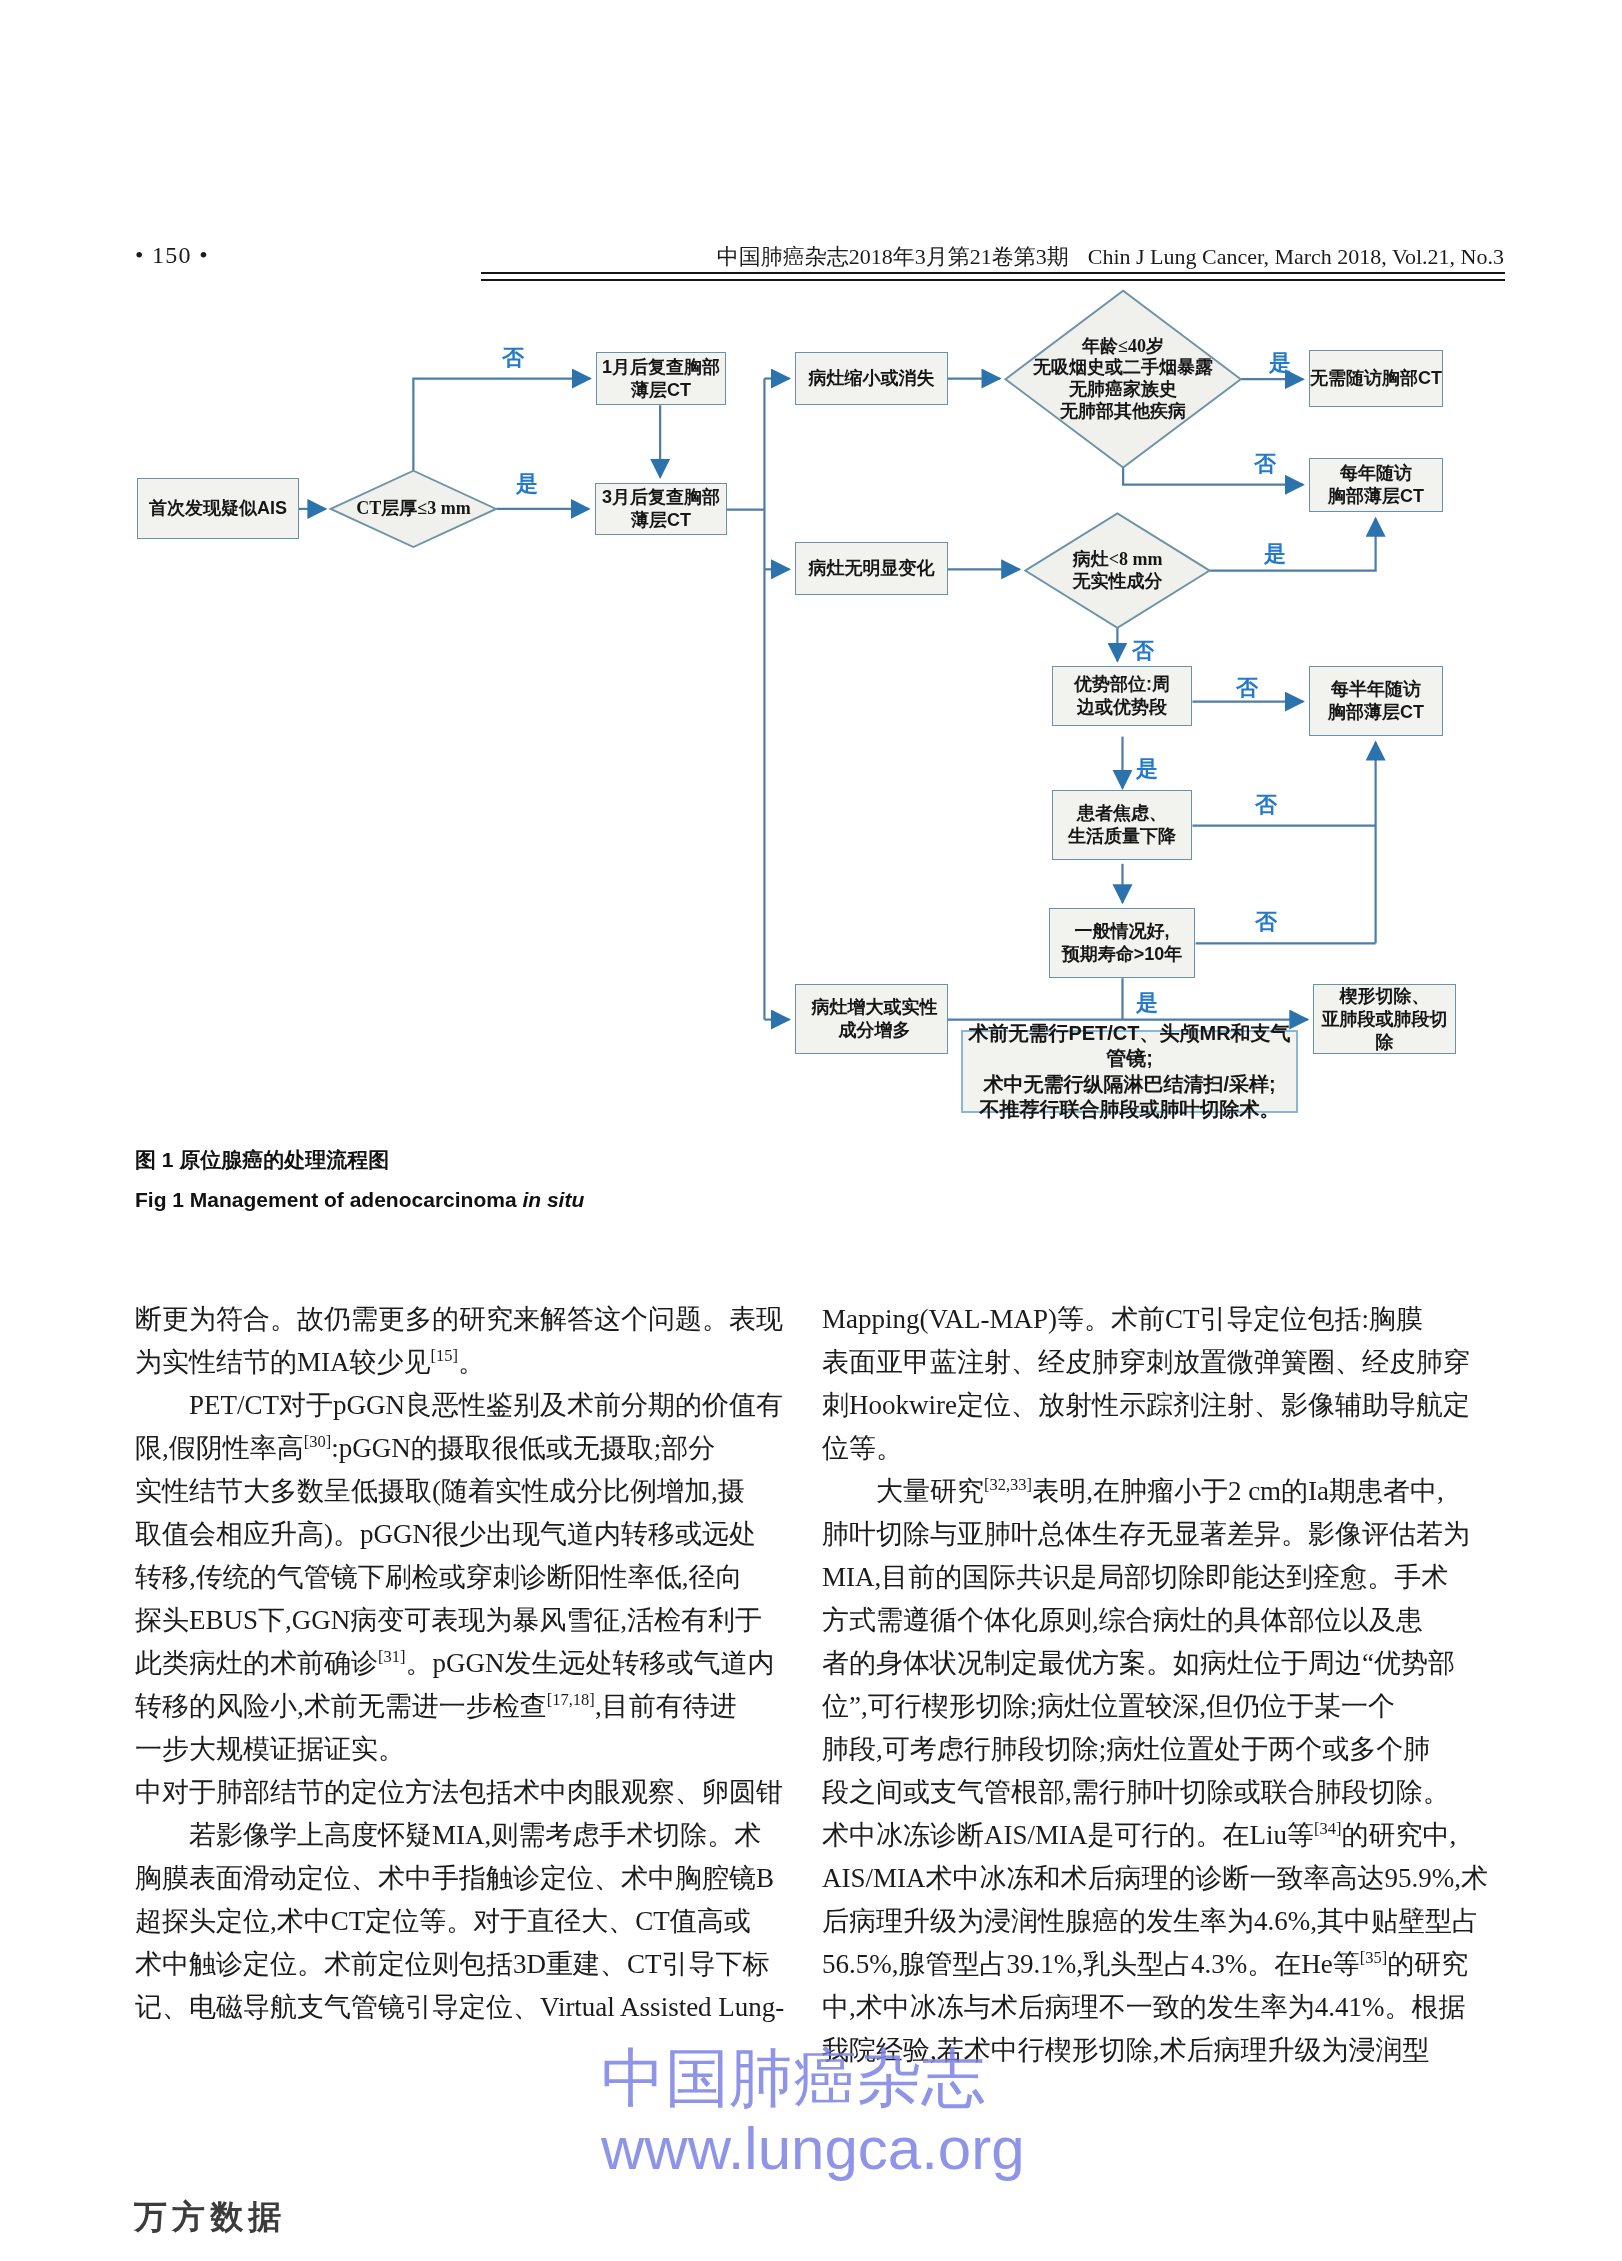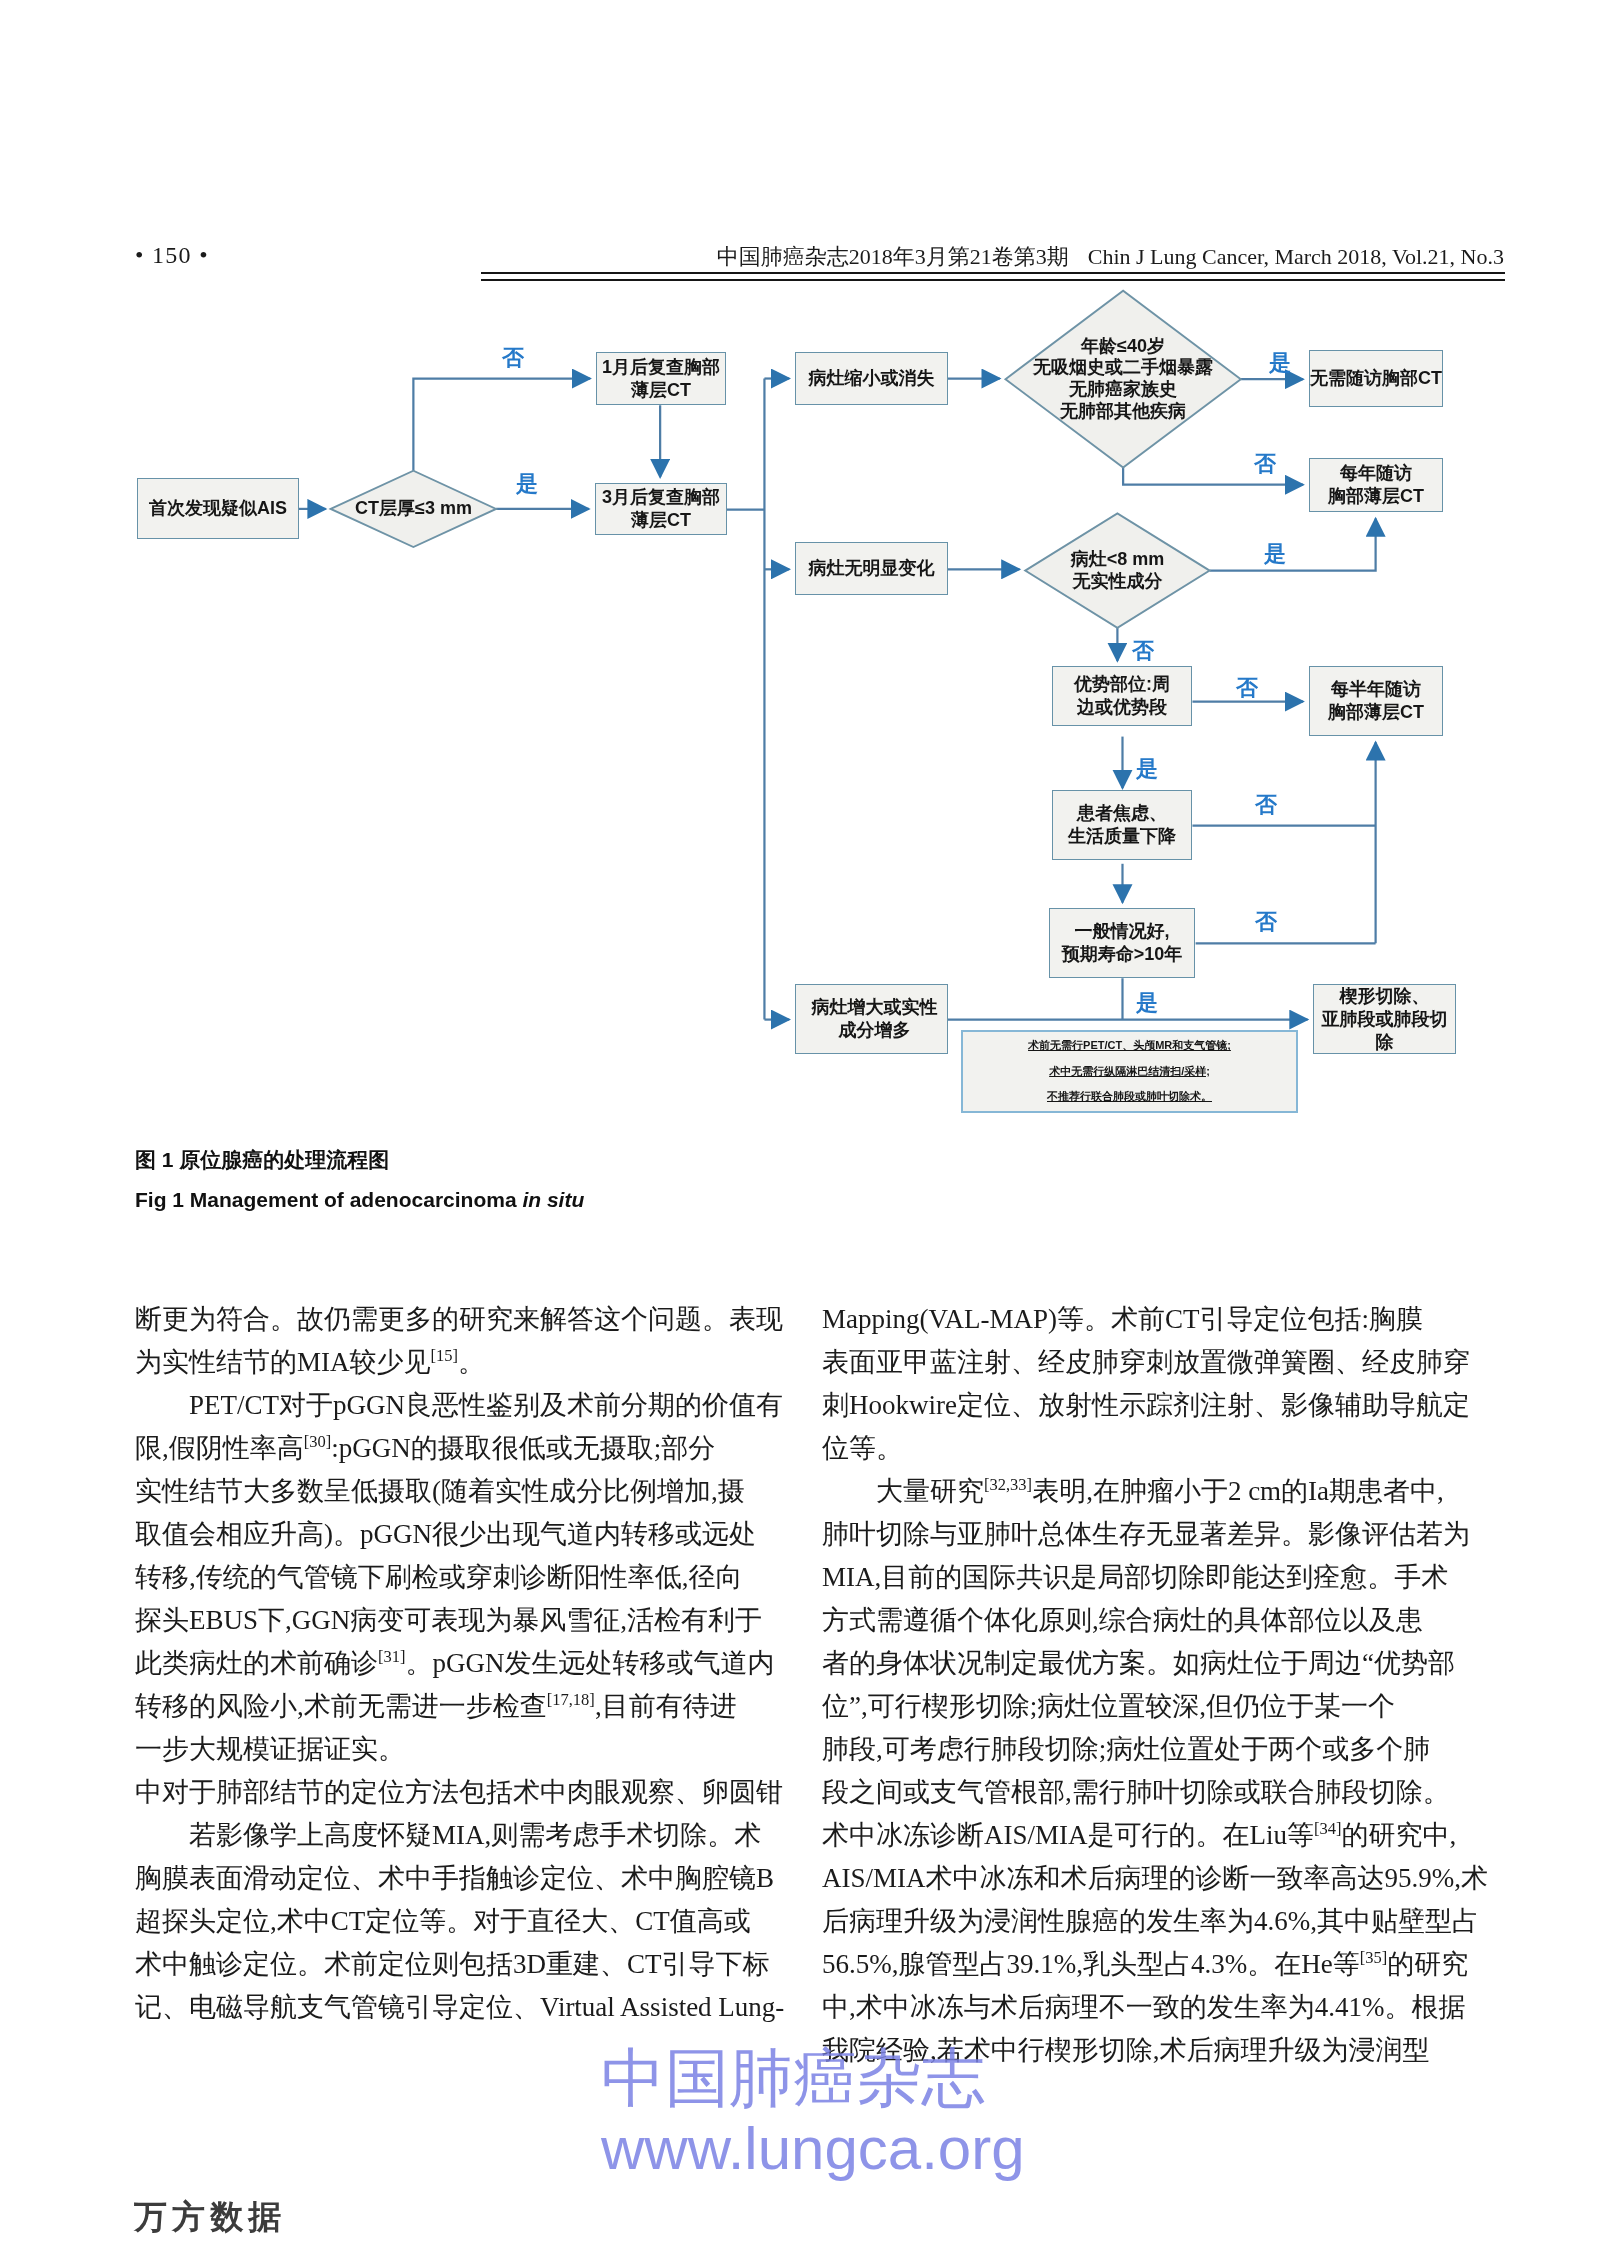--- a/index.html
+++ b/index.html
@@ -10,23 +10,23 @@
   .hdr-right{position:absolute;right:119px;top:242px;font-size:22px;white-space:nowrap;}
   .hdr-right .cn{margin-right:19px;}
   .rule{position:absolute;background:#161616;height:1.9px;}
   
   .flowsvg{position:absolute;left:0;top:0;}
   
   .fbox{position:absolute;background:#f2f2ef;border:1.9px solid #6792a8;display:flex;flex-direction:column;
         align-items:center;justify-content:center;text-align:center;
         font-family:"Liberation Sans","DejaVu Sans",sans-serif;font-weight:600;font-size:18px;
         line-height:23px;color:#161616;box-sizing:border-box;}
-  .fnote{border:2.5px solid #86b7d6;font-size:11px;line-height:25.4px;text-decoration:underline;}
+  .fnote{border:2.5px solid #86b7d6;font-size:20px;line-height:25.4px;}
   .dtext{position:absolute;display:flex;flex-direction:column;align-items:center;justify-content:center;
-        text-align:center;font-family:Liberation Sans, sans-serif;font-weight:600;
+        text-align:center;font-family:Liberation Serif, serif;font-weight:600;
         font-size:18px;line-height:21.6px;color:#161616;}
   .flab{position:absolute;font-family:"Liberation Sans","DejaVu Sans",sans-serif;font-weight:700;
         font-size:22px;color:#2579c9;}
   
   .cap{position:absolute;left:135px;font-family:"Liberation Sans","DejaVu Sans",sans-serif;
        font-weight:600;font-size:21px;color:#111;}
   .cap .it{font-style:italic;}
   
   .bodycol{position:absolute;font-size:27px;line-height:43px;white-space:nowrap;}
   .bodycol sup{font-size:16.5px;line-height:0;}

